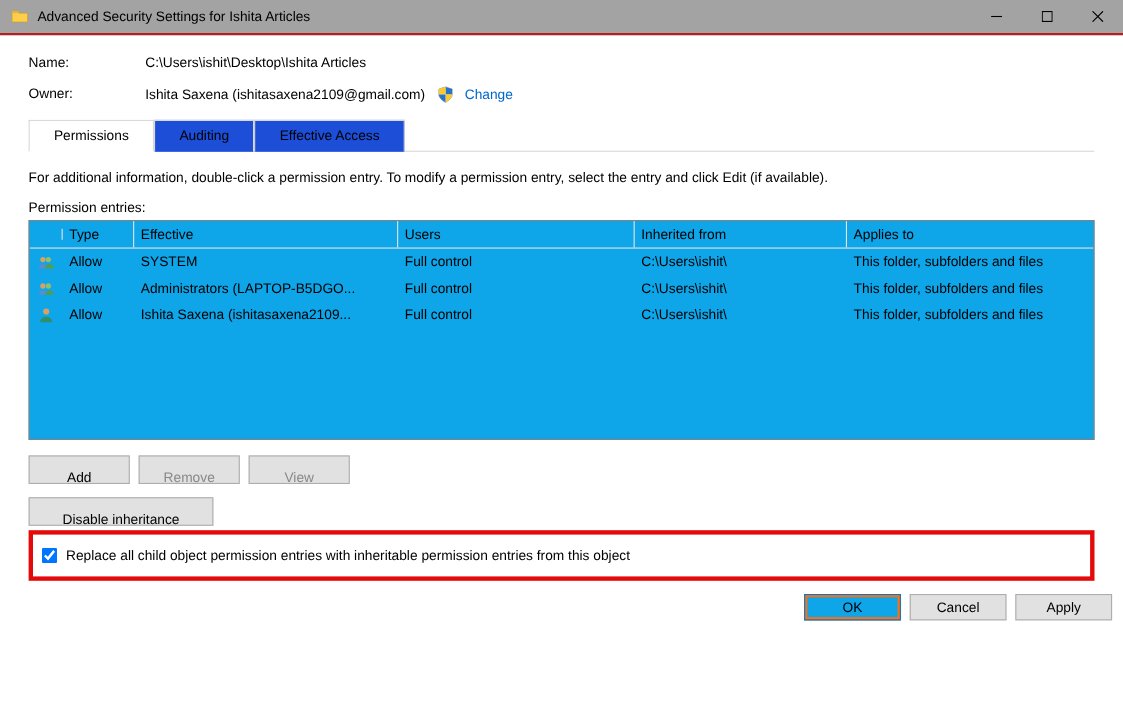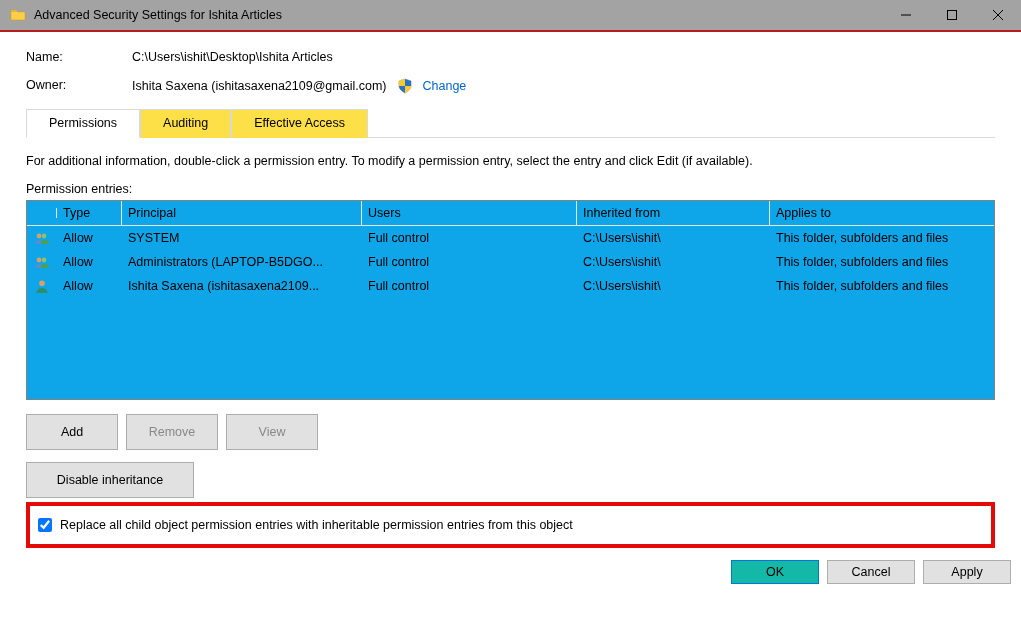--- a/index.html
+++ b/index.html
@@ -65,21 +65,21 @@
 
   
   .tabstrip {
     display: flex;
     border-bottom: 1px solid #d9d9d9;
   }
   .tab {
     padding: 6px 22px 7px 22px;
     border: 1px solid #d9d9d9;
     border-bottom: none;
-    background: #fde047;
+    background: #1d4ed8;
     position: relative;
     top: 1px;
     cursor: pointer;
     font-size: 12.5px;
   }
   .tab.active {
     background: #fff;
     border-bottom: 1px solid #fff;
   }
 
@@ -134,25 +134,25 @@
   .row-icon { width: 16px; height: 16px; }
 
   
   .btn-row {
     display: flex;
     gap: 8px;
     margin-top: 14px;
   }
   .btn {
     min-width: 92px;
-    height: 36px;
+    height: 20px;
     border: 1px solid #adadad;
     background: #e1e1e1;
     font: inherit;
-    padding: 0 12px;
+    padding: 12px 12px;
     cursor: pointer;
   }
   .btn.wide { min-width: 168px; }
   .btn:disabled, .btn.disabled {
     color: #888;
     cursor: default;
   }
   .disable-inherit-row { margin-top: 12px; }
 
   
@@ -177,24 +177,24 @@
     padding: 12px 10px 0 0;
   }
   .dlg-btn {
     width: 88px; height: 24px;
     border: 1px solid #adadad;
     background: #e1e1e1;
     font: inherit;
     cursor: pointer;
   }
   .dlg-btn.primary {
-    border: 1px solid #f97316;
+    border: 3px solid #f97316;
     outline: 1px solid #0078d7;
     outline-offset: -1px;
-    background: #14b8a6;
+    background: #0ea5e9;
   }
 </style>
 </head>
 <body>
 
 <div class="titlebar">
   <span class="app-icon">
     <svg viewBox="0 0 16 16">
         <path d="M1 3h5l1.5 2H15v8H1z" fill="#ffcf4b" stroke="#c9a227" stroke-width="0.6"></path>
         <path d="M1 3h5l1.5 2H1z" fill="#e8b33a"></path>
@@ -251,21 +251,21 @@
     <div class="tab">Effective Access</div>
   </div>
 
   <div class="info-text">For additional information, double-click a permission entry. To modify a permission entry, select the entry and click Edit (if available).</div>
   <div class="perm-entries-label">Permission entries:</div>
 
   <div class="table">
     <div class="thead">
       <div class="th"></div>
       <div class="th">Type</div>
-      <div class="th">Principal</div>
+      <div class="th">Effective</div>
       <div class="th">Users</div>
       <div class="th">Inherited from</div>
       <div class="th">Applies to</div>
     </div>
     <div id="tbody">
         <div class="trow">
           <div class="td icon-cell">
             <span class="row-icon"><svg viewBox="0 0 16 16">
                 <circle cx="5" cy="6" r="2.4" fill="#d9a066"></circle>
                 <circle cx="10" cy="6" r="2.4" fill="#8fbf6f"></circle>

